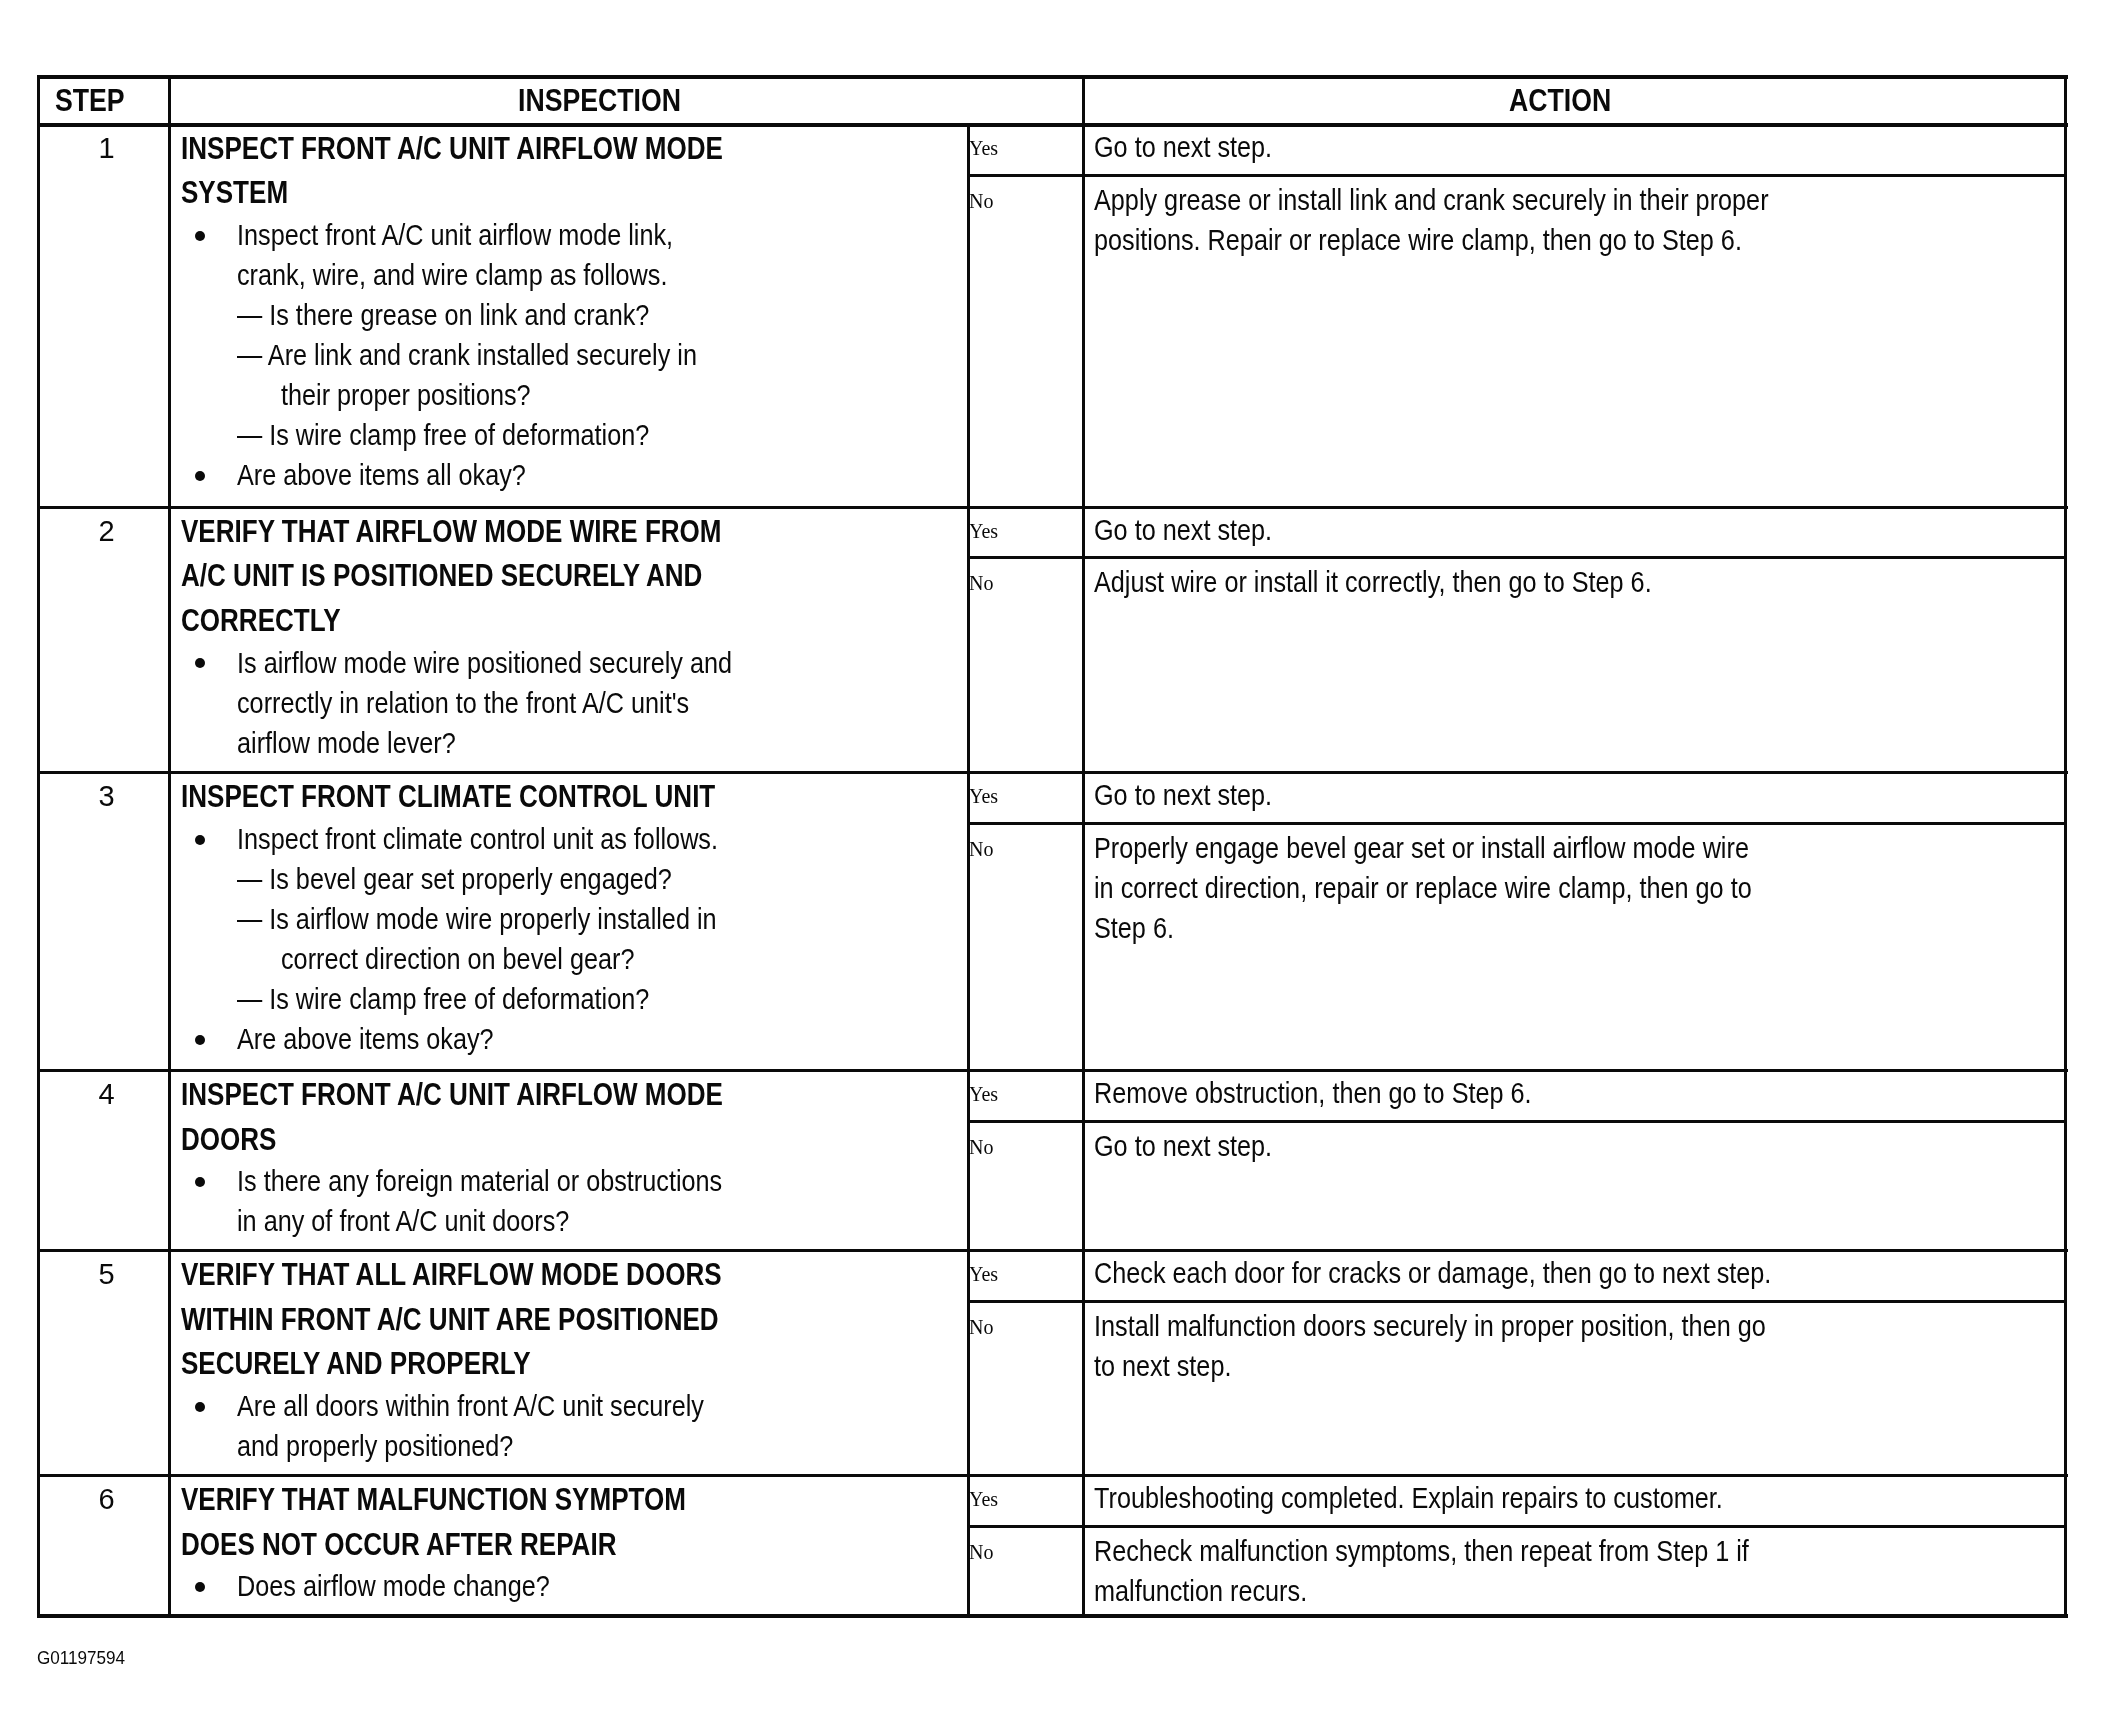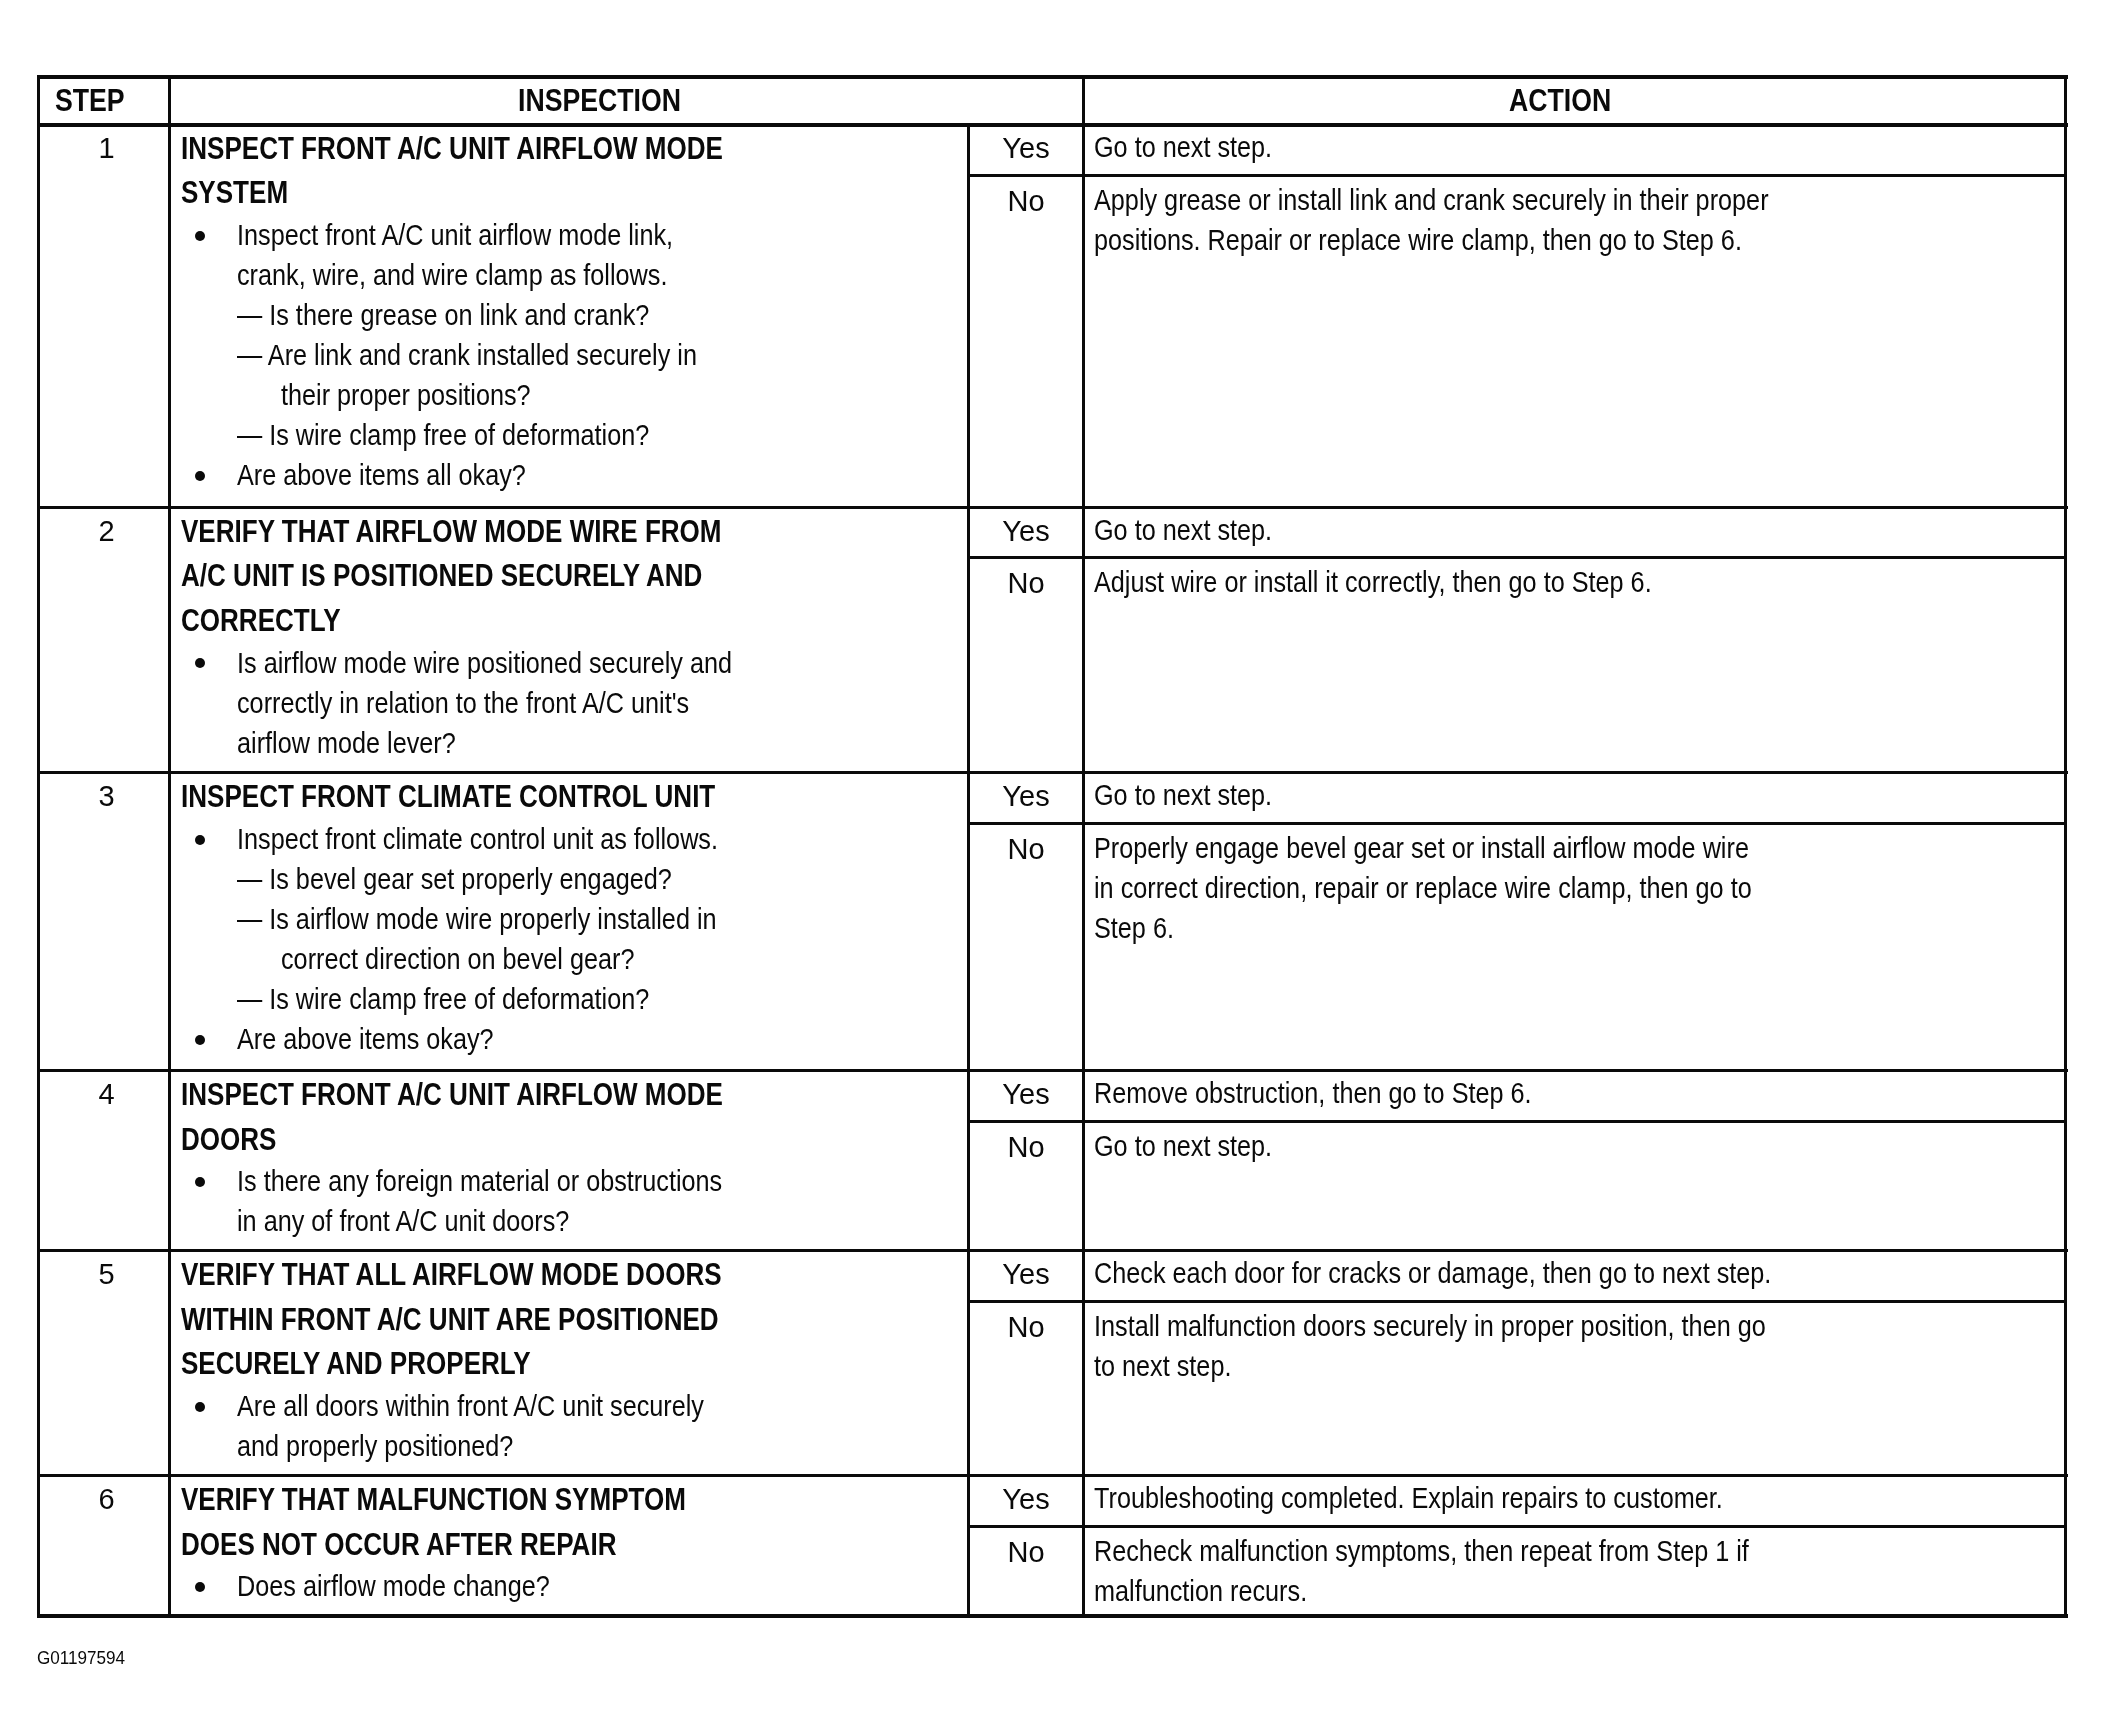--- a/index.html
+++ b/index.html
@@ -7,21 +7,21 @@
          font-family: "Liberation Sans", sans-serif; color: #0a0a0a; }
   #doc { position: absolute; left: 0; top: 0; width: 2103px; height: 1735px; }
   .hline { position: absolute; background: #0a0a0a; height: 3px; }
   .vline { position: absolute; background: #0a0a0a; width: 3px; }
   .txt { position: absolute; white-space: nowrap; line-height: 40px;
          transform-origin: 0 0; }
   .hdr { font-weight: bold; font-size: 31px; transform: scaleX(0.86); line-height: 46px; }
   .stepnum { font-size: 29px; text-align: center; width: 133px; line-height: 44px; }
   .title { font-weight: bold; font-size: 31px; line-height: 45px; transform: scaleX(0.84); }
   .body { font-size: 29px; transform: scaleX(0.87); }
-  .yn { font-size: 29px; text-align: center; width: 114px; line-height: 44px; }
+  .yn { font-size: 20px; text-align: left; width: 114px; line-height: 44px; font-family: Liberation Serif, serif; }
   .act { font-size: 29px; transform: scaleX(0.87); line-height: 40px; }
   .code { font-size: 19px; transform: scaleX(0.9); }
   .bullet { position: absolute; width: 10px; height: 10px; border-radius: 50%; background: #0a0a0a; }
 </style>
 </head>
 <body>
 
 <div id="doc">
   <div class="txt hdr" style="left:55px; top:78px;">STEP</div>
   <div class="txt hdr" style="left:518px; top:78px;">INSPECTION</div>

